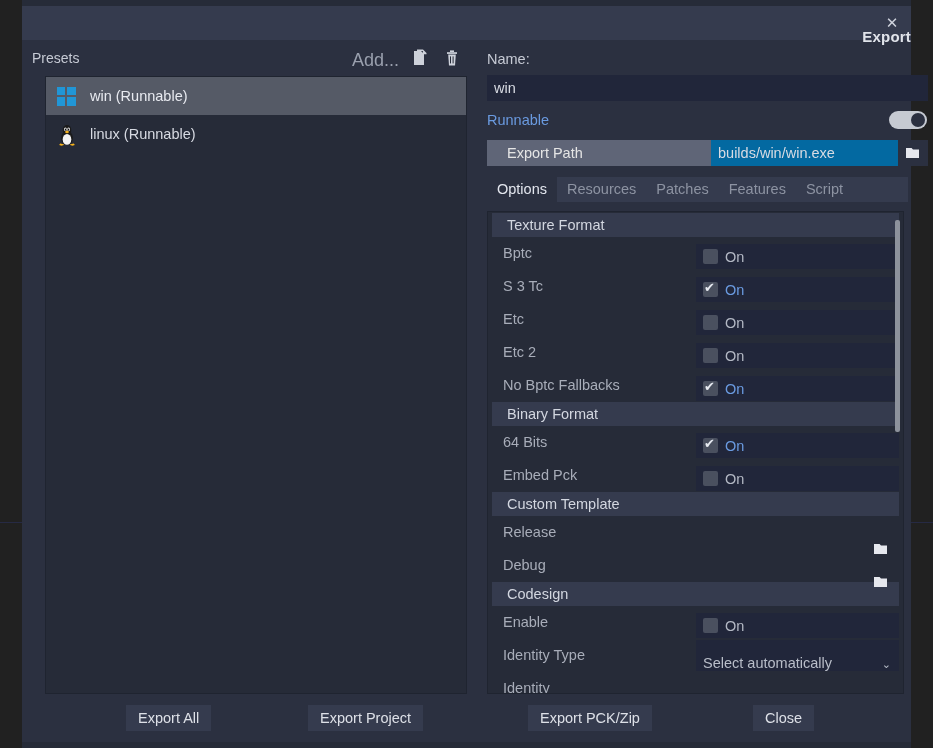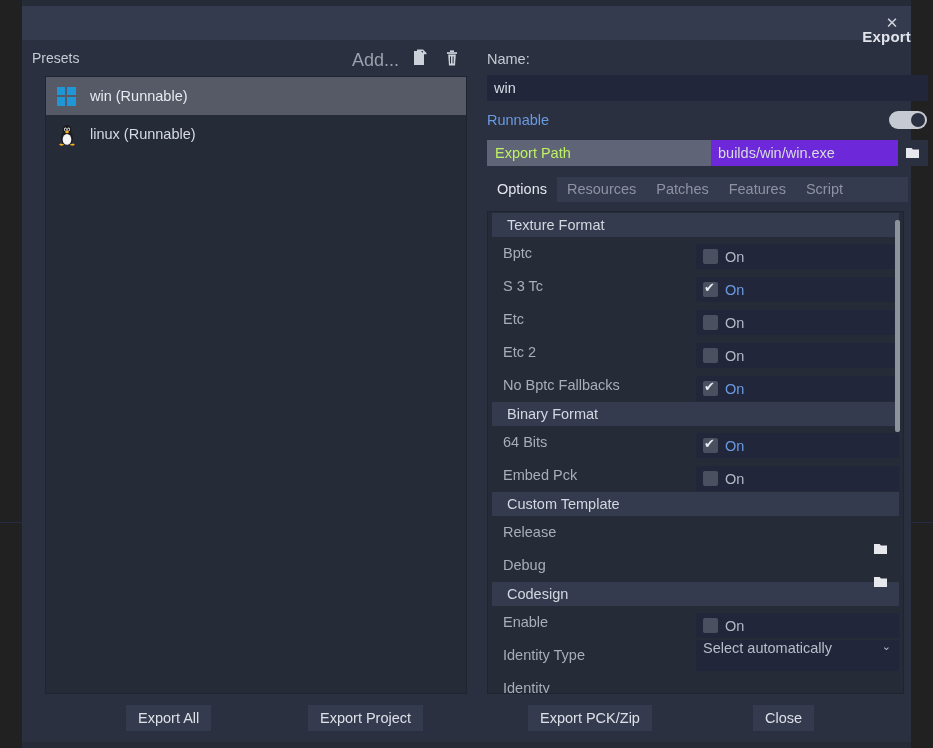--- a/index.html
+++ b/index.html
@@ -116,27 +116,27 @@
     position: absolute; right: 2px; top: 2px;
     width: 14px; height: 14px; border-radius: 50%;
     background: #2b3040;
   }
 
   #exportpath-row {
     margin: 7px 4px 0 13px; height: 26px; width: 441px;
     display: flex; background: #21263a;
   }
   #exportpath-label {
-    width: 224px; background: #5f6577; color: #bef264;
-    font-size: 14.5px; line-height: 26px; padding-left: 8px;
+    width: 224px; background: #5f6577; color: #e5e5e5;
+    font-size: 14.5px; line-height: 26px; padding-left: 20px;
     cursor: pointer;
   }
   #exportpath-value {
     flex: 1 1 auto; color: #d8dbe3; font-size: 14.5px;
-    line-height: 26px; padding-left: 7px; background: #6d28d9;
+    line-height: 26px; padding-left: 7px; background: #0369a1;
     cursor: text;
   }
   #exportpath-browse {
     width: 30px; background: #2b3040; position: relative; cursor: pointer;
   }
 
   
   #tabs {
     margin: 11px 0 0 13px; height: 25px;
     display: flex; align-items: flex-end;
@@ -195,21 +195,21 @@
   }
   .pathfield::after {
     content: ""; position: absolute; right: 0; top: 4px; bottom: 4px;
     width: 1px; background: #3a4053;
   }
   .folderbtn {
     width: 36px; flex: 0 0 36px; position: relative; cursor: pointer;
   }
   .drop {
     flex: 1 1 auto; background: #21263a; margin: 1px 4px 1px 0;
-    display: flex; align-items: flex-start; justify-content: space-between;
+    display: flex; align-items: flex-end; justify-content: space-between;
     padding: 0 8px 0 7px; cursor: pointer;
   }
   .drop .dtext { font-size: 14.5px; color: #b9bec9; }
   .drop .darrow { font-size: 11px; color: #b9bec9; }
 
   #opt-scrollbar {
     position: absolute; right: 1px; top: 8px; width: 10px; height: 212px;
     cursor: pointer;
   }
   #opt-scrollbar .thumb {

